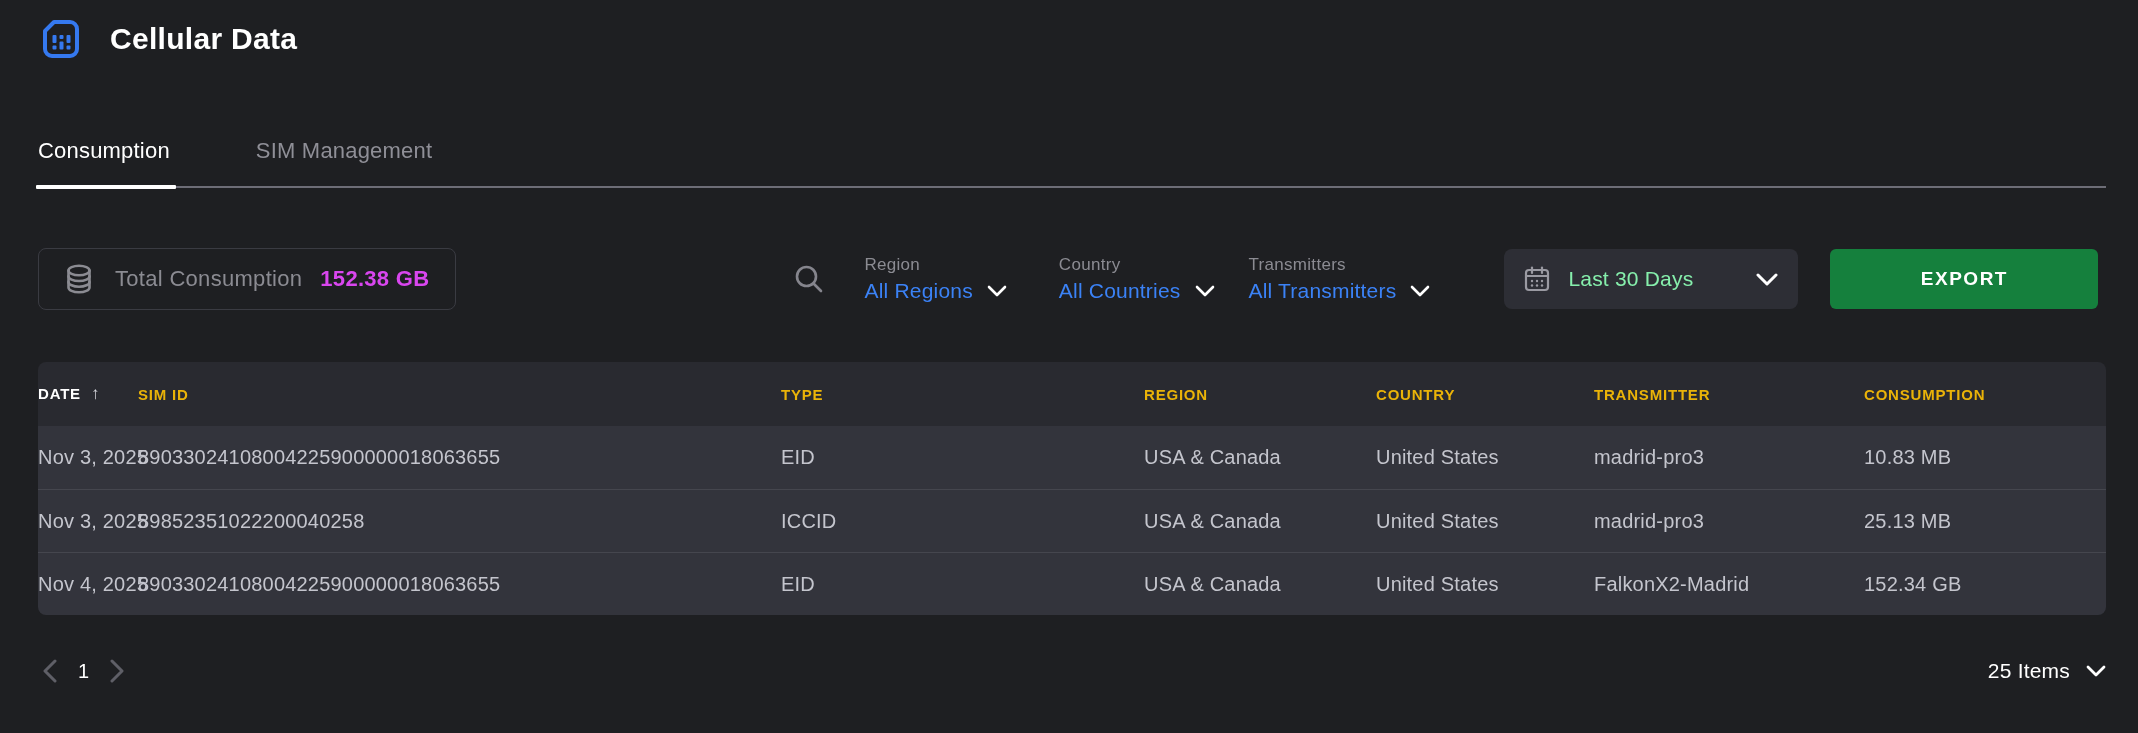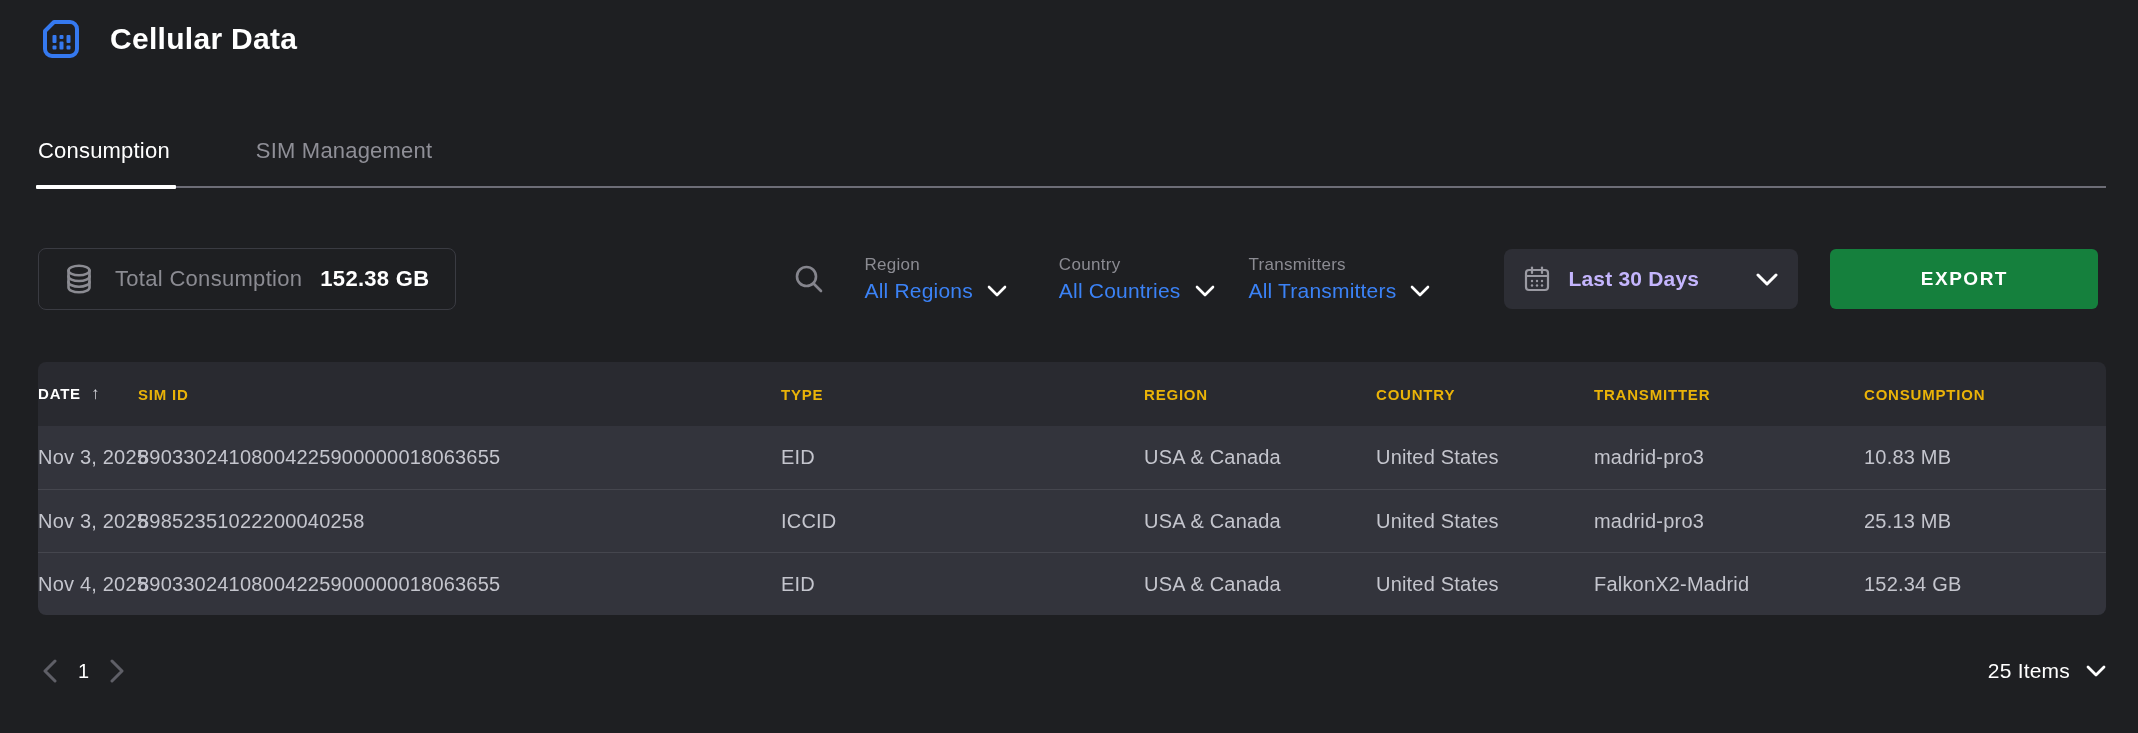--- a/index.html
+++ b/index.html
@@ -33,40 +33,40 @@
   }
 
   
   .filter-bar { display:flex; align-items:center; margin:60px 32px 0 38px; height:62px; }
   .summary-box {
     display:flex; align-items:center; gap:18px;
     border:1px solid #3a3b42; border-radius:8px;
     height:62px; padding:0 26px 0 22px;
   }
   .summary-label { font-size:22px; color:#8b8b92; letter-spacing:.3px; }
-  .summary-value { font-size:22px; color:#ffffff; font-weight:700; letter-spacing:.3px; }
+  .summary-value { font-size:22px; color:#d946ef; font-weight:700; letter-spacing:.3px; }
 
   .search-btn { margin-left:336px; background:none; border:none; cursor:pointer; display:flex; }
 
   .select-group { display:flex; flex-direction:column; gap:4px; cursor:pointer; }
   .select-group .sg-label { font-size:17px; color:#8b8b92; letter-spacing:.3px; }
   .sg-value-row { display:flex; align-items:center; gap:14px; }
   .sg-value { font-size:21px; color:#3b82f6; letter-spacing:.2px; }
   .ml-38 { margin-left:38px; }
   .ml-52 { margin-left:52px; }
   .ml-34 { margin-left:34px; }
 
   .date-select {
     margin-left:74px;
     width:294px; height:60px;
     background:#2d2e35; border:none; border-radius:8px;
     display:flex; align-items:center; gap:16px; padding:0 20px 0 18px;
     cursor:pointer;
   }
-  .date-select .date-value { font-size:21px; color:#c4b5fd; flex:1; text-align:left; letter-spacing:.2px;font-weight:bold; }
+  .date-select .date-value { font-size:21px; color:#86efac; flex:1; text-align:left; letter-spacing:.2px; }
 
   .export-btn {
     margin-left:32px;
     width:268px; height:60px;
     background:#15803d; color:#ffffff;
     border:none; border-radius:6px;
     font-family:"Liberation Sans", sans-serif;
     font-size:19px; font-weight:700; letter-spacing:1.5px;
     cursor:pointer;
   }

